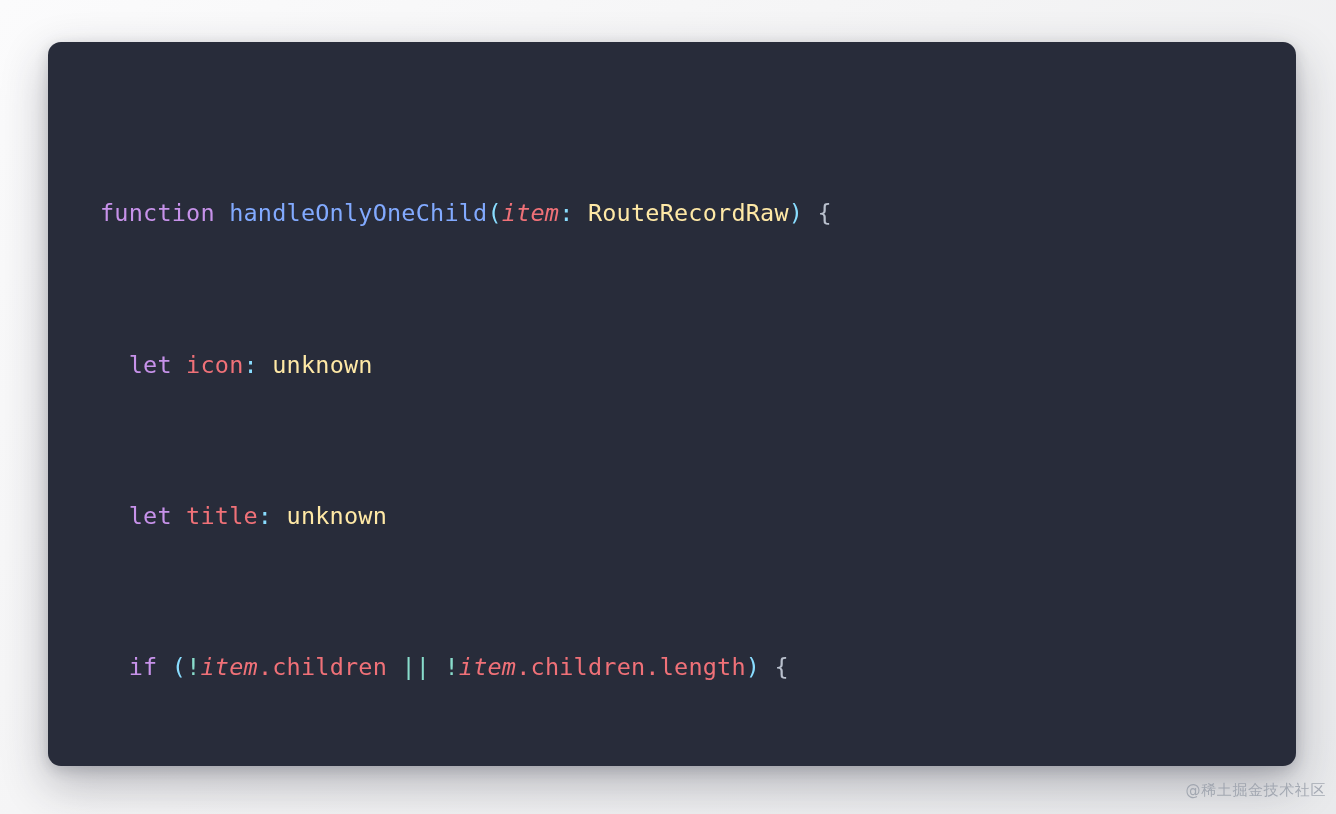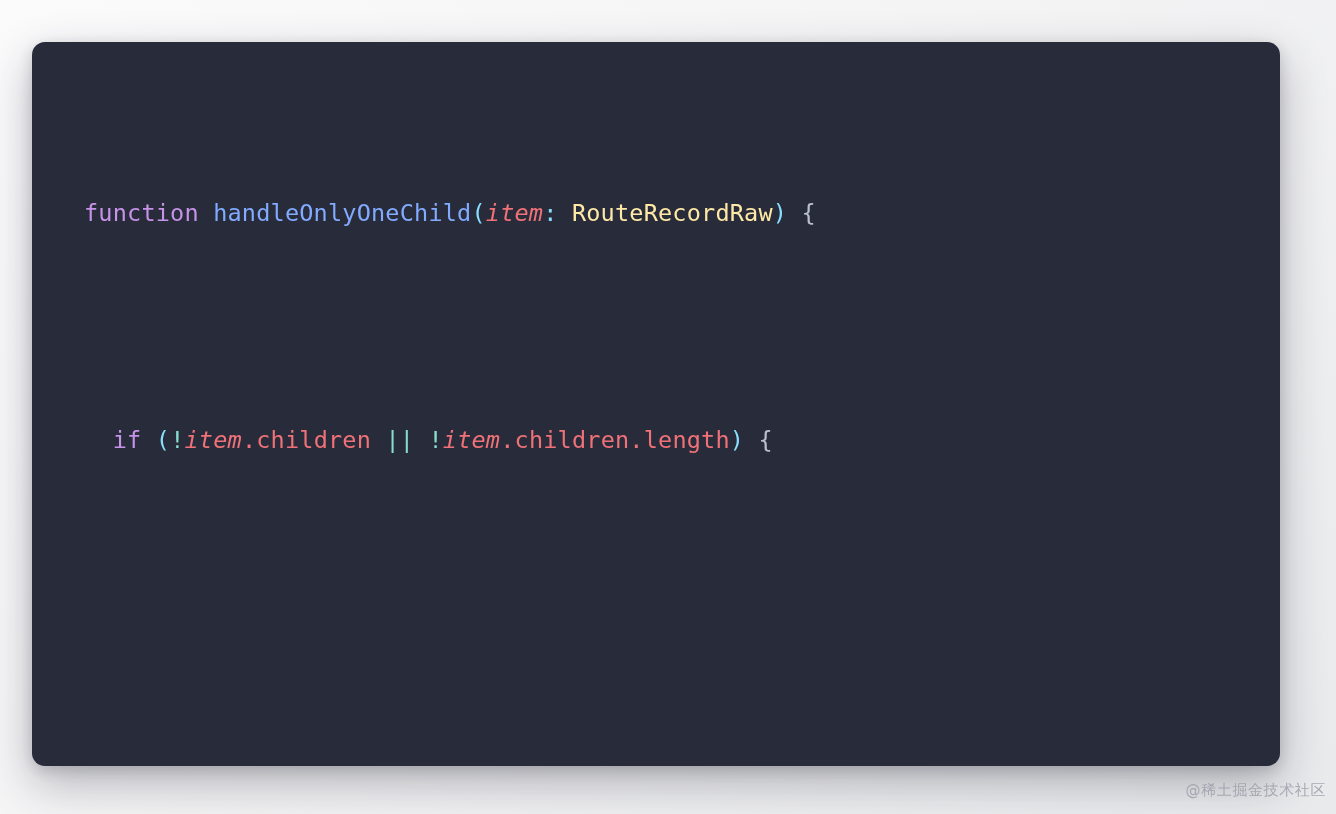--- a/index.html
+++ b/index.html
@@ -15,21 +15,21 @@
     position: relative;
   }
 
   .stage {
     position: absolute;
     inset: 0;
   }
 
   .code-card {
     position: absolute;
-    left: 32px;
+    left: 48px;
     top: 42px;
     width: 1248px;
     height: 724px;
     background: #282c3a;
     border-radius: 13px;
     box-shadow: 0 18px 46px rgba(35, 38, 52, 0.30),
                 0 4px 14px rgba(35, 38, 52, 0.18);
     overflow: hidden;
     box-sizing: border-box;
   }
@@ -75,21 +75,23 @@
 <body>
 
 <div class="stage">
 
   <div class="code-card">
 
     <div class="code-body">
 
       <span class="ln"><span class="t-kw">function</span><span class="t-punc"> </span><span class="t-fn">handleOnlyOneChild</span><span class="t-op">(</span><span class="t-param">item</span><span class="t-op">:</span><span class="t-punc"> </span><span class="t-type">RouteRecordRaw</span><span class="t-op">)</span><span class="t-punc"> </span><span class="t-punc">{</span></span>
 
+      <span class="ln"><span class="t-punc">  </span><span class="t-kw">let</span><span class="t-punc"> </span><span class="t-prop">icon</span><span class="t-op">:</span><span class="t-punc"> </span><span class="t-type">unknown</span></span>
 
+      <span class="ln"><span class="t-punc">  </span><span class="t-kw">let</span><span class="t-punc"> </span><span class="t-prop">title</span><span class="t-op">:</span><span class="t-punc"> </span><span class="t-type">unknown</span></span>
 
       <span class="ln"><span class="t-punc">  </span><span class="t-kw">if</span><span class="t-punc"> </span><span class="t-op">(</span><span class="t-opg">!</span><span class="t-param">item</span><span class="t-prop">.children</span><span class="t-punc"> </span><span class="t-opg">||</span><span class="t-punc"> </span><span class="t-opg">!</span><span class="t-param">item</span><span class="t-prop">.children.length</span><span class="t-op">)</span><span class="t-punc"> </span><span class="t-punc">{</span></span>
 
       
 
       
 
       
 
       

